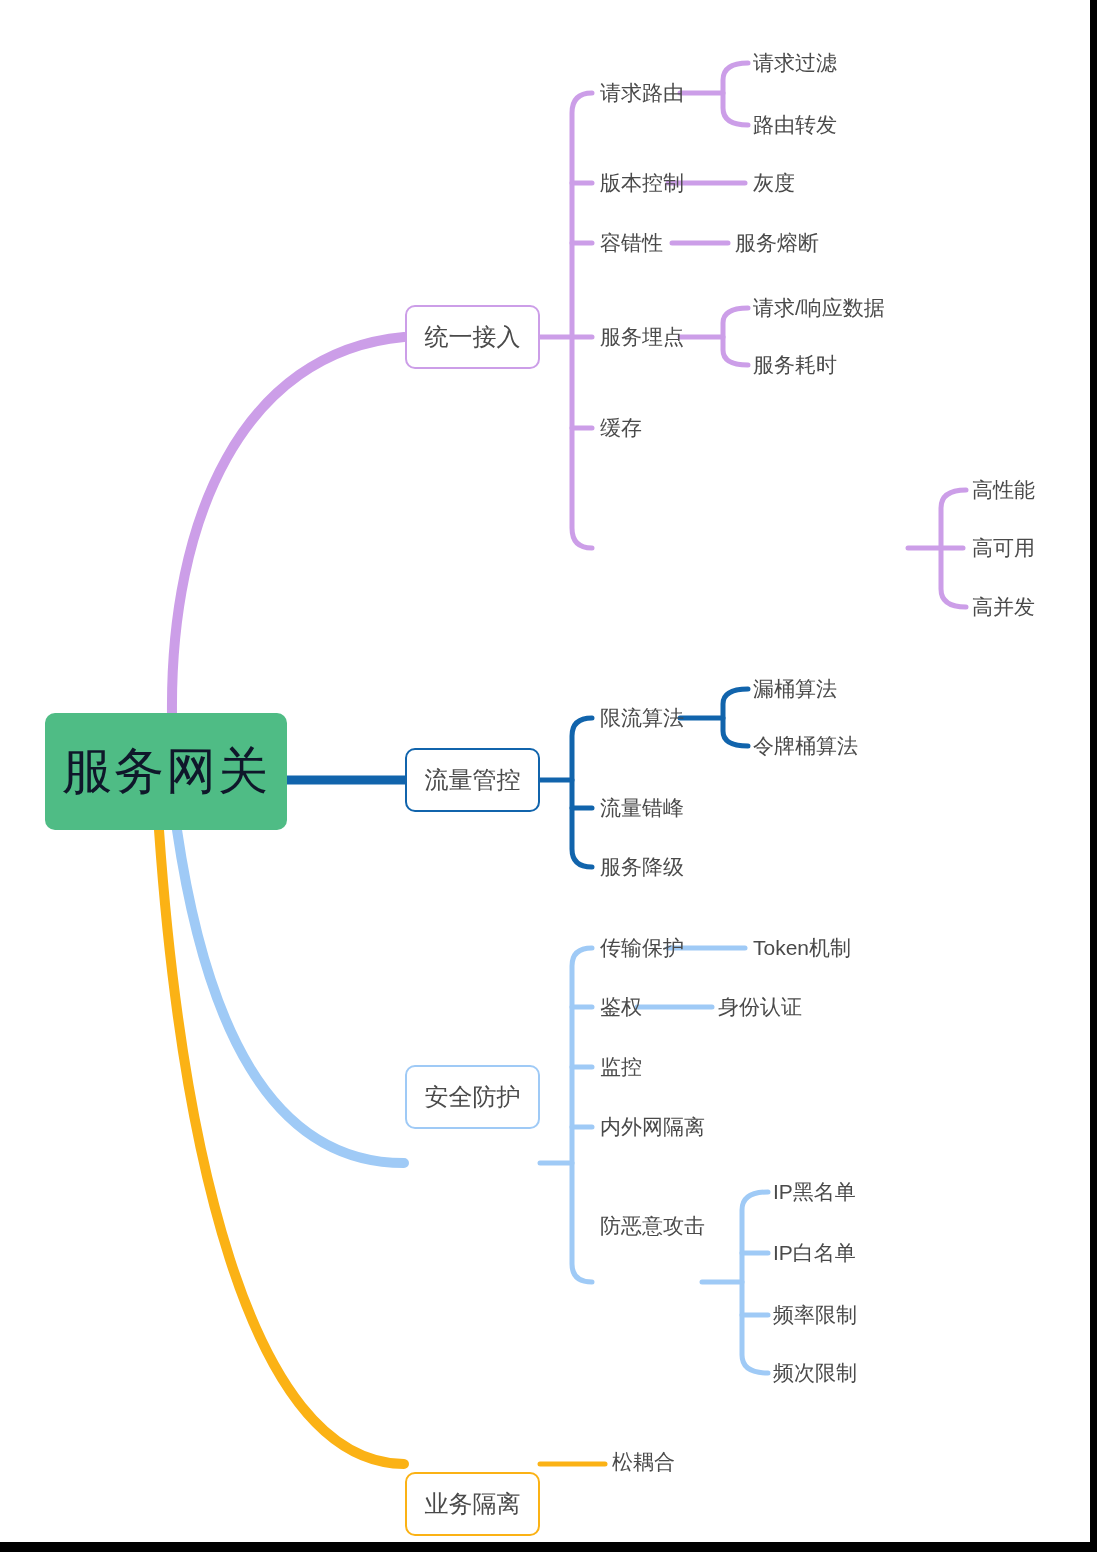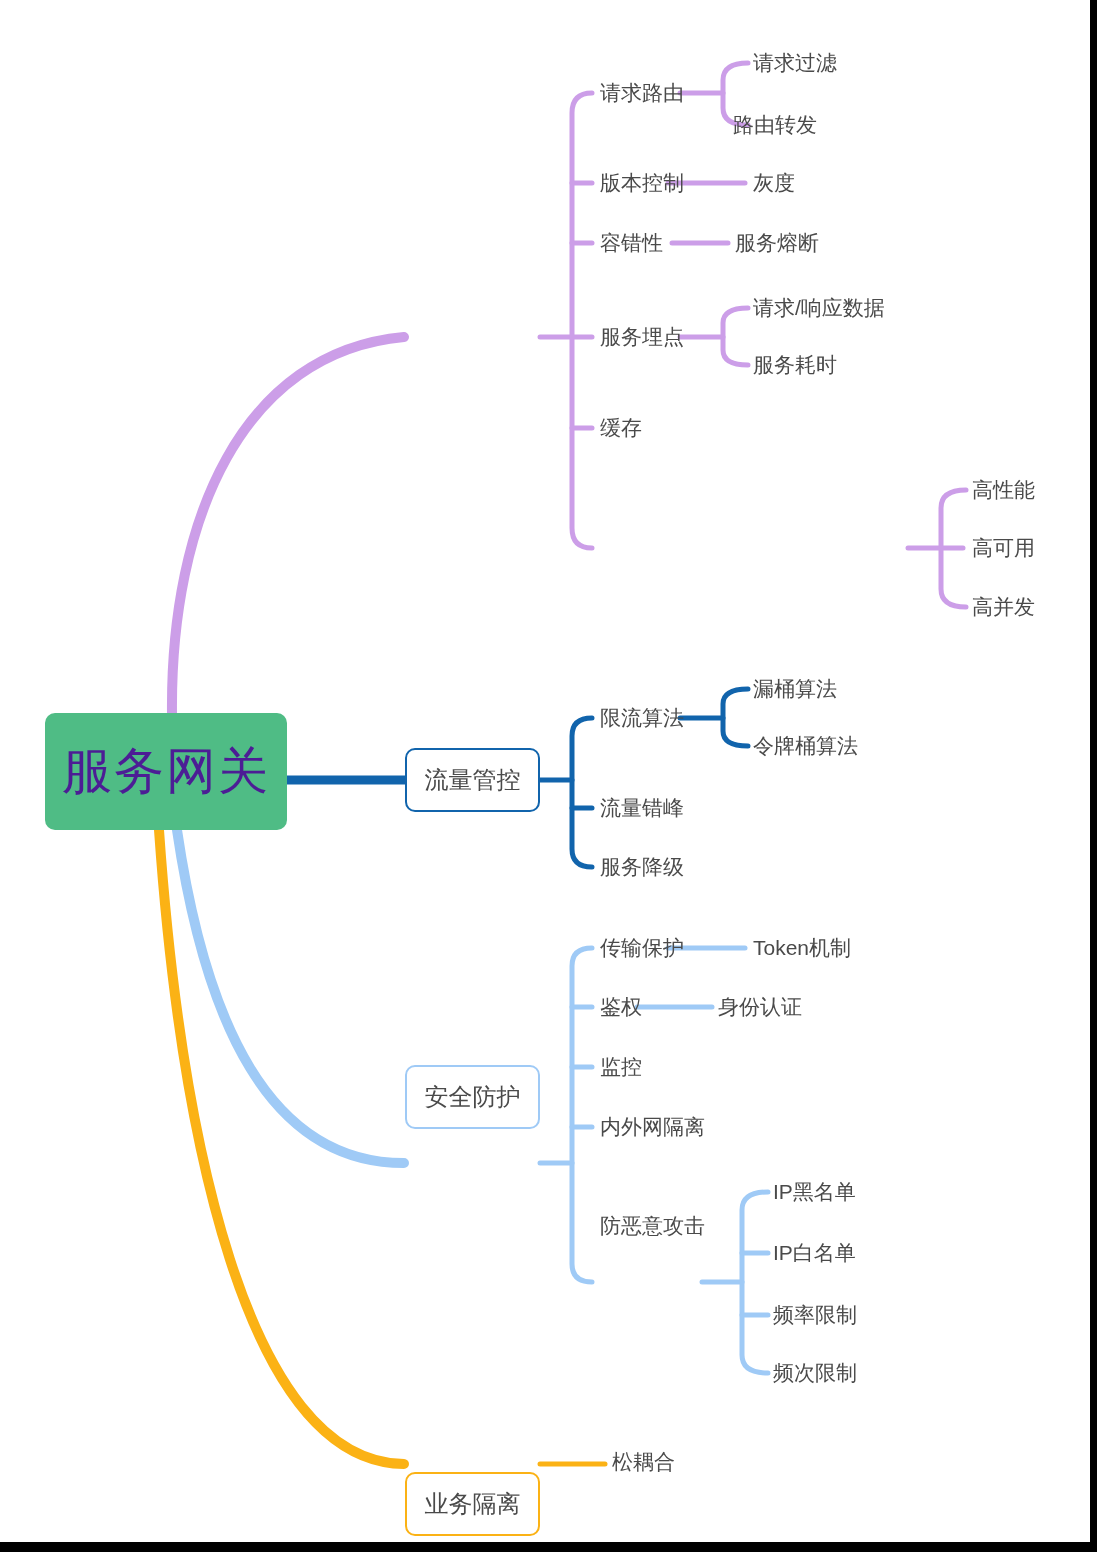--- a/index.html
+++ b/index.html
@@ -13,21 +13,21 @@
   svg.connectors{position:absolute;left:0;top:0;}
   svg.connectors g{fill:none;stroke-linecap:round;stroke-linejoin:round;}
   g.s1{stroke:var(--branch_unified);}
   g.s2{stroke:var(--branch_traffic);}
   g.s3{stroke:var(--branch_security);}
   g.s4{stroke:var(--branch_isolation);}
   .root{
     position:absolute;left:45px;top:713px;width:242px;height:117px;
     background:var(--root_bg);border-radius:10px;
     display:flex;align-items:center;justify-content:center;
-    color:#4c1d95;font-size:50px;letter-spacing:2px;white-space:nowrap;
+    color:#0f172a;font-size:50px;letter-spacing:2px;white-space:nowrap;
   }
   .node{
     position:absolute;width:135px;height:64px;box-sizing:border-box;
     background:#fff;border:2px solid;border-radius:10px;
     display:flex;align-items:center;justify-content:center;
     font-size:24px;color:var(--node_text);white-space:nowrap;
   }
   .node.b1{border-color:var(--branch_unified);}
   .node.b2{border-color:var(--branch_traffic);}
   .node.b3{border-color:var(--branch_security);}
@@ -89,27 +89,28 @@
     </g>
 
     <g class="s4">
       <path d="M159,830 C180,1130 245,1462 404,1464" stroke-width="10"></path>
       <path d="M540,1464 L605,1464" stroke-width="5"></path>
     </g>
   </svg>
 
   <div class="root">服务网关</div>
 
+  <div class="node b1" style="left:405px;top:305px">统一接入</div>
   <div class="node b2" style="left:405px;top:748px">流量管控</div>
   <div class="node b3" style="left:405px;top:1065px">安全防护</div>
   <div class="node b4" style="left:405px;top:1432px">业务隔离</div>
 
   <div class="leaf" style="left:600px;top:93px">请求路由</div>
   <div class="leaf" style="left:753px;top:63px">请求过滤</div>
-  <div class="leaf" style="left:733px;top:125px">路由转发</div>
+  <div class="leaf" style="left:753px;top:125px">路由转发</div>
   <div class="leaf" style="left:600px;top:183px">版本控制</div>
   <div class="leaf" style="left:753px;top:183px">灰度</div>
   <div class="leaf" style="left:600px;top:243px">容错性</div>
   <div class="leaf" style="left:735px;top:243px">服务熔断</div>
   <div class="leaf" style="left:600px;top:337px">服务埋点</div>
   <div class="leaf" style="left:753px;top:308px">请求/响应数据</div>
   <div class="leaf" style="left:753px;top:365px">服务耗时</div>
   <div class="leaf" style="left:600px;top:428px">缓存</div>
   <div class="leaf" style="left:972px;top:490px">高性能</div>
   <div class="leaf" style="left:972px;top:548px">高可用</div>

